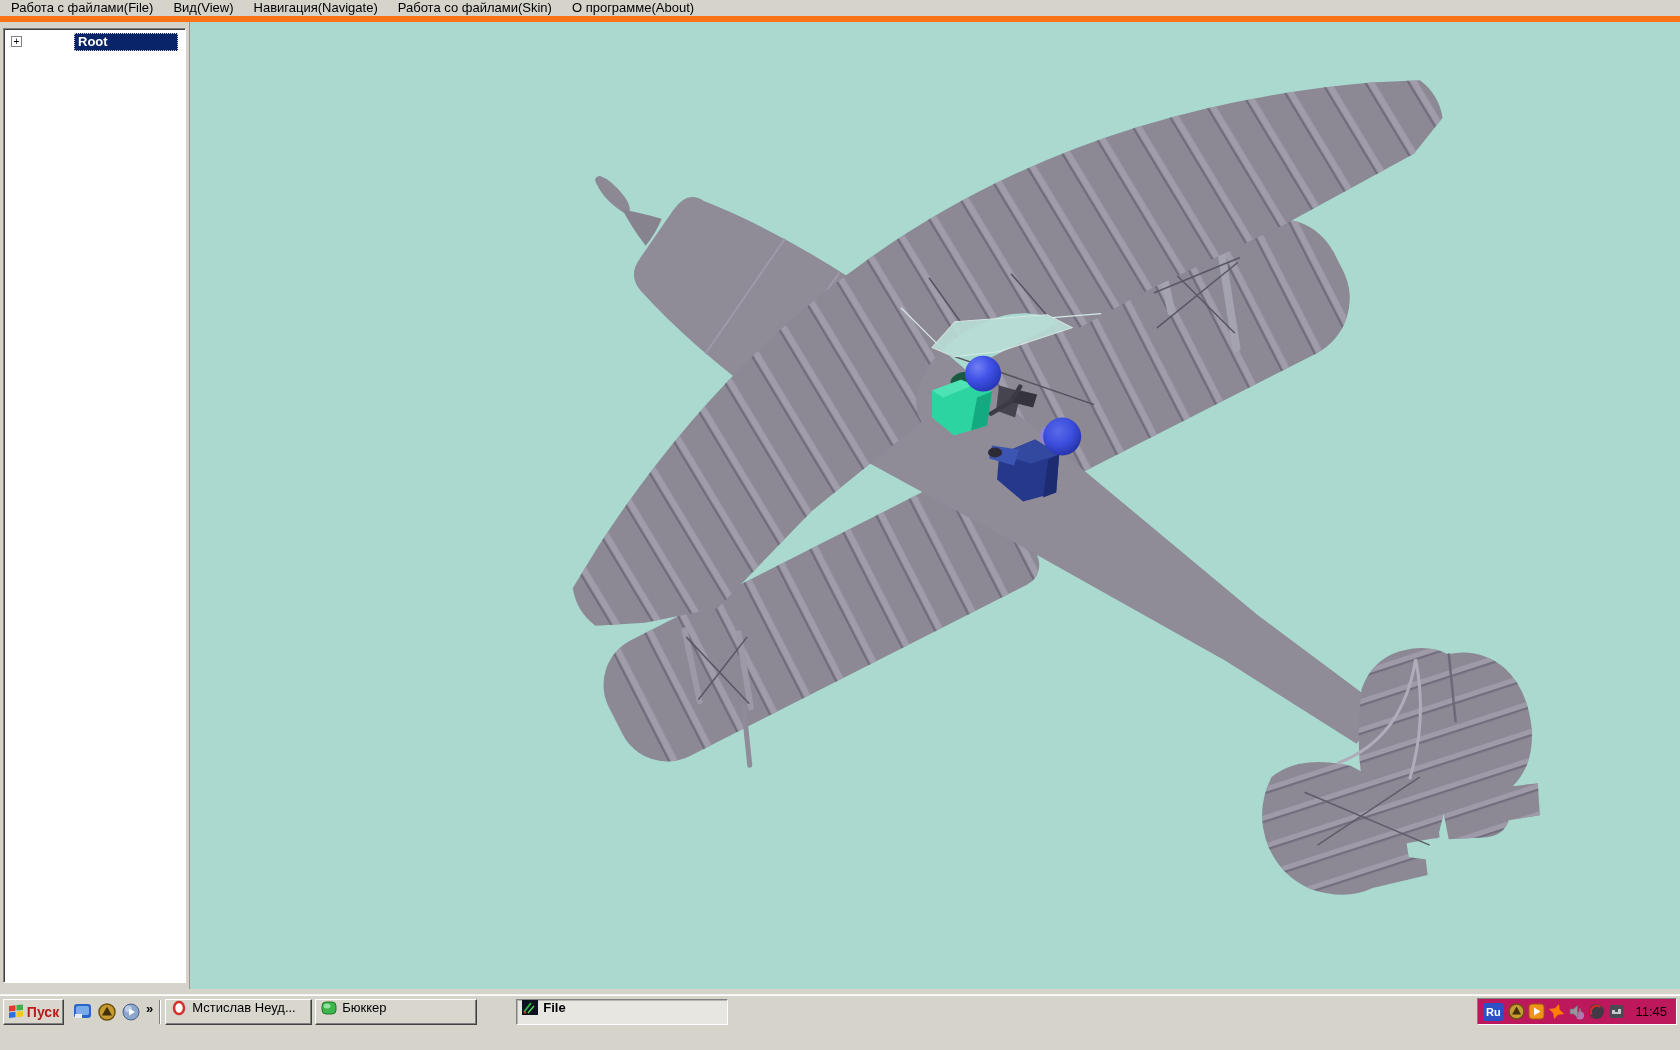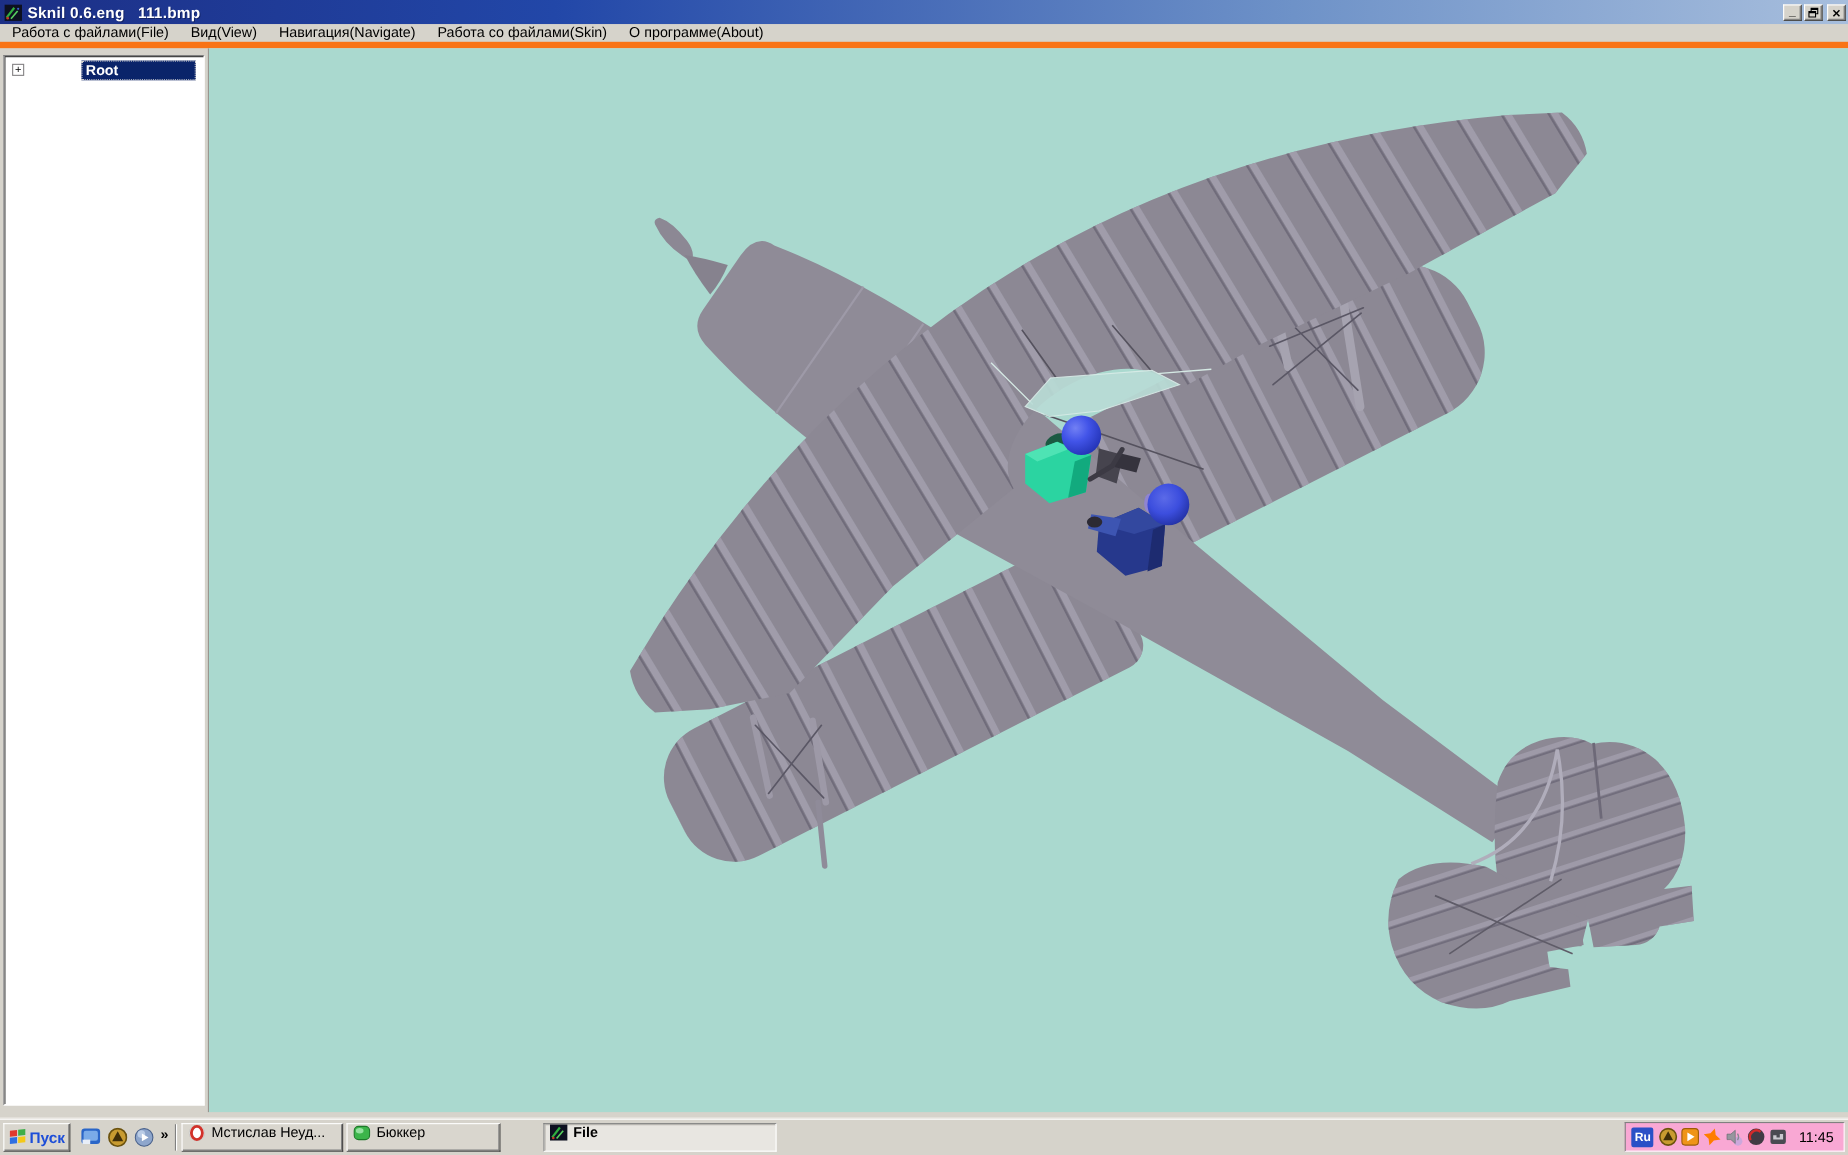--- a/index.html
+++ b/index.html
@@ -44,69 +44,45 @@
   .viewport { flex:1; background:#aad9cf; border-left:1px solid #9a968f; position:relative; overflow:hidden; }
   .viewport svg { display:block; width:100%; height:100%; }
 
   .frame-strip { height:5px; background:#d6d3cb; }
 
   
   .taskbar { height:34px; background:#d6d3cb; border-top:1px solid #f4f3f0; box-shadow:inset 0 1px 0 #fff;
     display:flex; align-items:center; padding:0 3px; }
   .tb-raised { background:#d9d6ce; border:1px solid; border-color:#fff #404040 #404040 #fff; box-shadow:inset -1px -1px 0 #808080; }
   .start-btn { width:61px; height:26px; display:flex; align-items:center; justify-content:center; gap:3px;
-    font-size:14px; font-weight:bold; color:#1d4ed8; flex:none; }
+    font-size:14px; font-weight:bold; color:#b91c1c; flex:none; }
   .ql { display:flex; align-items:center; gap:3px; margin-left:8px; flex:none; }
   .ql-icon { width:21px; height:21px; display:flex; align-items:center; justify-content:center; }
   .chevron { font-size:13px; font-weight:bold; margin:0 2px 6px 2px; color:#000; }
   .tb-divider { width:2px; height:24px; border-left:1px solid #808080; border-right:1px solid #fff; margin:0 4px; flex:none; }
   .task-btn { height:26px; display:flex; align-items:flex-start; gap:5px; padding:0 5px; font-size:13px; color:#000;
     margin-right:3px; overflow:hidden; white-space:nowrap; flex:none; }
   .task-btn .lbl { overflow:hidden; text-overflow:ellipsis; }
   .task-btn.b1 { width:147px; }
-  .task-btn.b2 { width:140px; }
+  .task-btn.b2 { width:162px; }
   .task-btn.active { width:212px; margin-left:36px; font-weight:bold;
     background:#e8e6e1; border:1px solid; border-color:#808080 #fff #fff #808080; box-shadow:inset 1px 1px 0 #b8b5ae; }
   .tray { margin-left:auto; height:27px; display:flex; align-items:center; gap:3px; padding:0 9px 0 5px;
-    background:#f9a8d4; border:1px solid; border-color:#808080 #fff #fff #808080; flex:none; }
+    background:#be185d; border:1px solid; border-color:#808080 #fff #fff #808080; flex:none; }
   .ru-badge { width:20px; height:18px; background:#2b50c7; color:#fff; font-size:11px; font-weight:bold;
     display:flex; align-items:center; justify-content:center; border-radius:2px; margin-right:2px; }
   .tray-icon { width:17px; height:17px; flex:none; }
   .clock { font-size:13px; color:#000; margin-left:7px; }
 </style>
 </head>
 <body>
 
 <div class="screen">
 
   <div>
-    <div class="titlebar">
-      <svg class="app-icon" viewBox="0 0 16 15">
-        <rect width="16" height="15" fill="#0d1020"></rect>
-        <path d="M2,12 L9,3" stroke="#2fae3f" stroke-width="2" fill="none"></path>
-        <path d="M6,13 L12,6" stroke="#57d05f" stroke-width="1.5" fill="none"></path>
-        <circle cx="3" cy="12.5" r="1.2" fill="#c23a2a"></circle>
-        <circle cx="12.5" cy="4" r="1" fill="#3a5fd0"></circle>
-      </svg>
-      <span class="title">Sknil 0.6.eng   111.bmp</span>
-      <div class="win-controls">
-        <div class="win-btn">
-            <span class="min-glyph">_</span>
-          </div>
-        <div class="win-btn">
-            <span class="restore-glyph">
-              <i class="r1"></i>
-              <i class="r2"></i>
-            </span>
-          </div>
-        <div class="win-btn close">
-            <span>×</span>
-          </div>
-      </div>
-    </div>
 
     <div class="menubar">
       <span class="menu-item">Работа с файлами(File)</span>
       <span class="menu-item">Вид(View)</span>
       <span class="menu-item">Навигация(Navigate)</span>
       <span class="menu-item">Работа со файлами(Skin)</span>
       <span class="menu-item">О программе(About)</span>
     </div>
 
     <div class="client">

